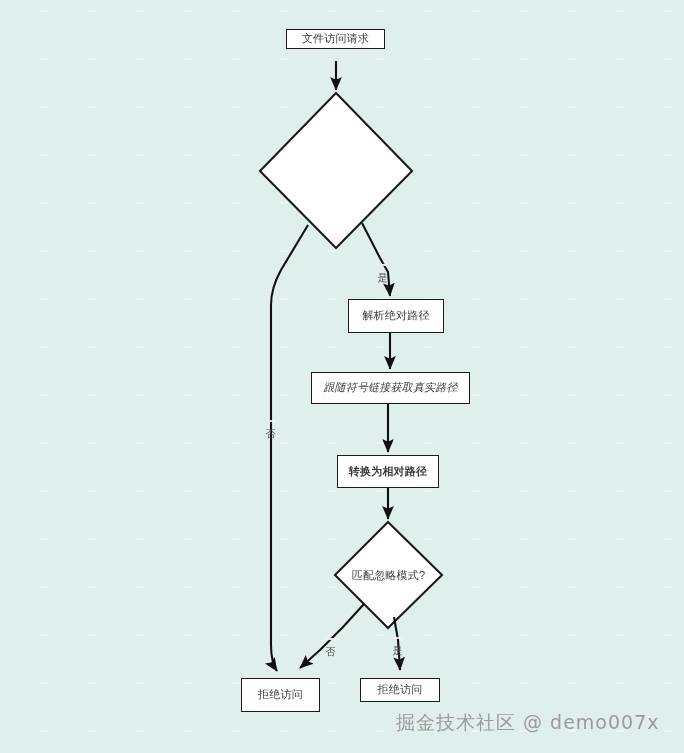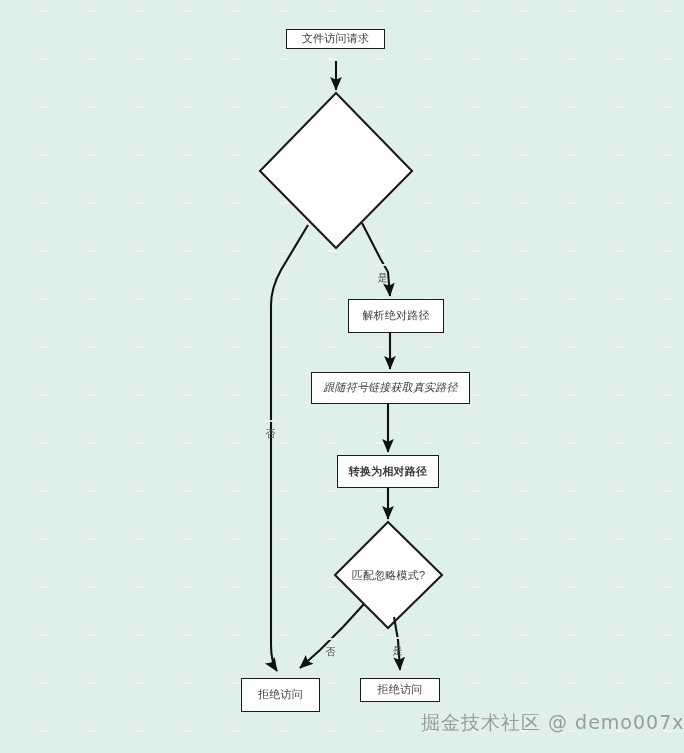--- a/index.html
+++ b/index.html
@@ -83,21 +83,20 @@
   }
   #watermark {
     position: absolute;
     left: 396px;
     top: 710px;
     font-size: 19px;
     color: #9a9a9a;
     white-space: nowrap;
     letter-spacing: 1px;
     font-family: "DejaVu Sans", sans-serif;
-    margin-left: 25px;
   }
 </style>
 </head>
 <body>
 
 <div id="canvas">
 
   <svg id="gridlayer" width="684" height="753">
     <defs>
       <pattern id="plusgrid" width="48" height="48" patternUnits="userSpaceOnUse">

